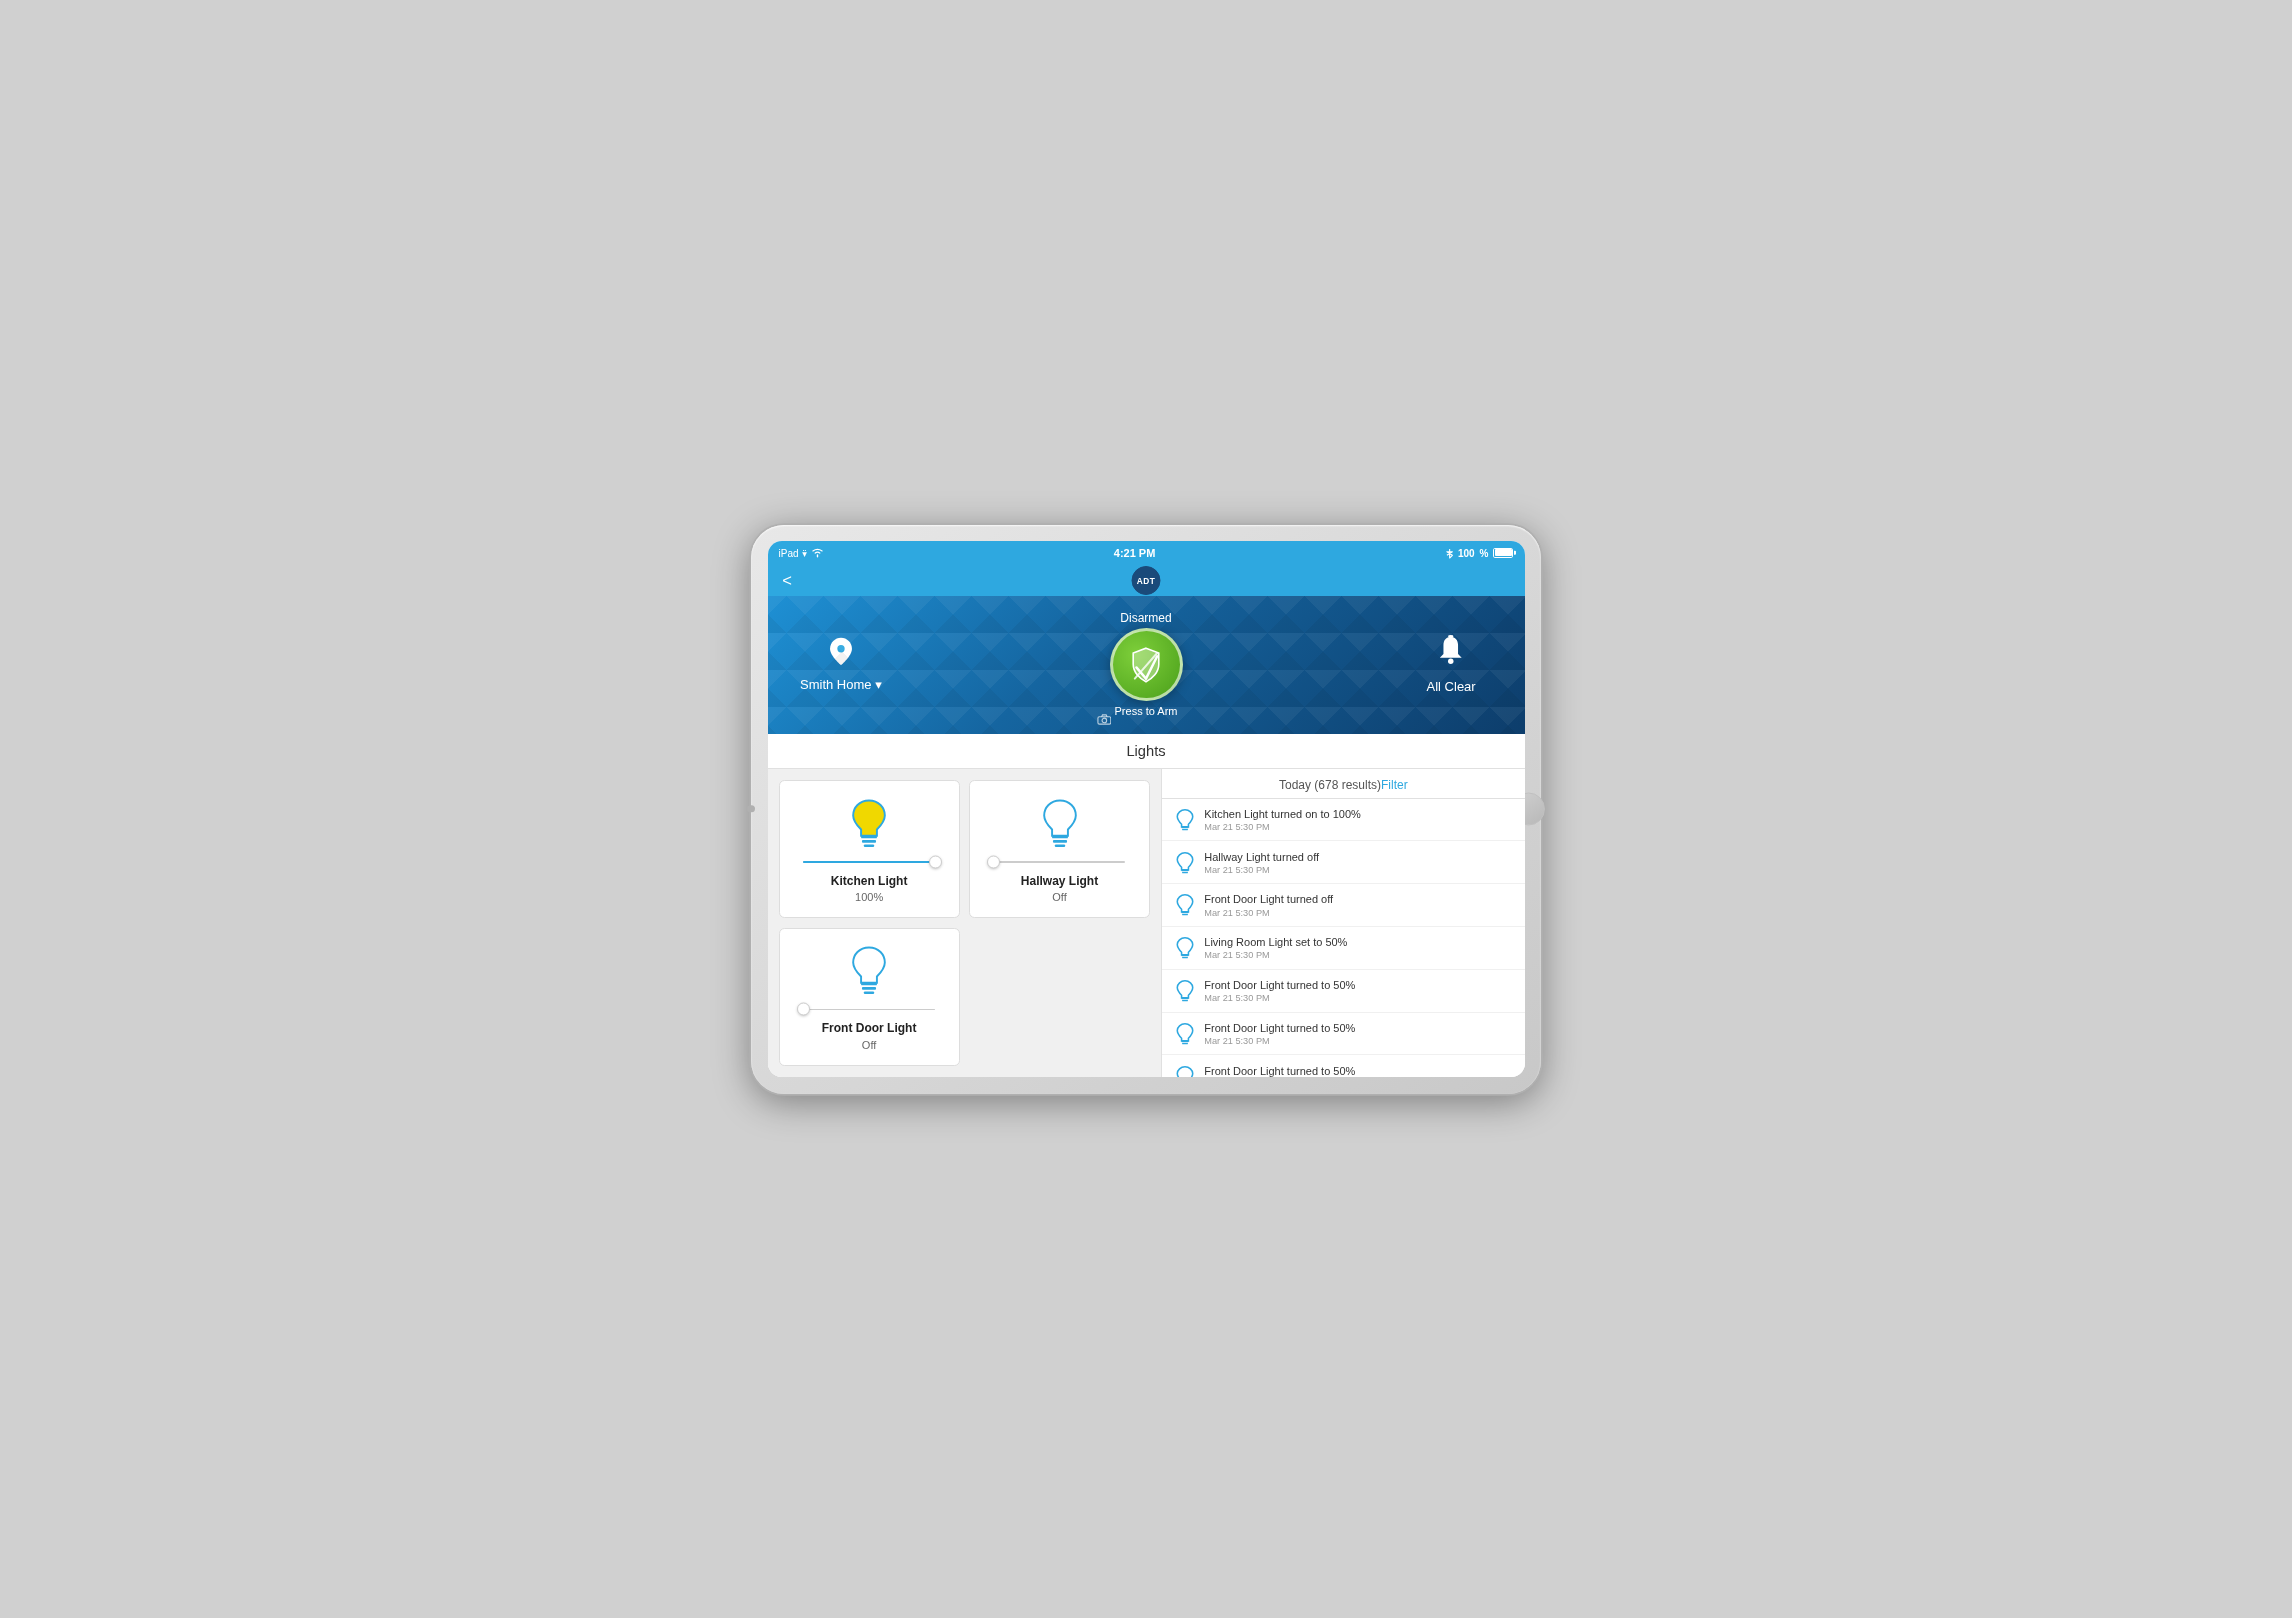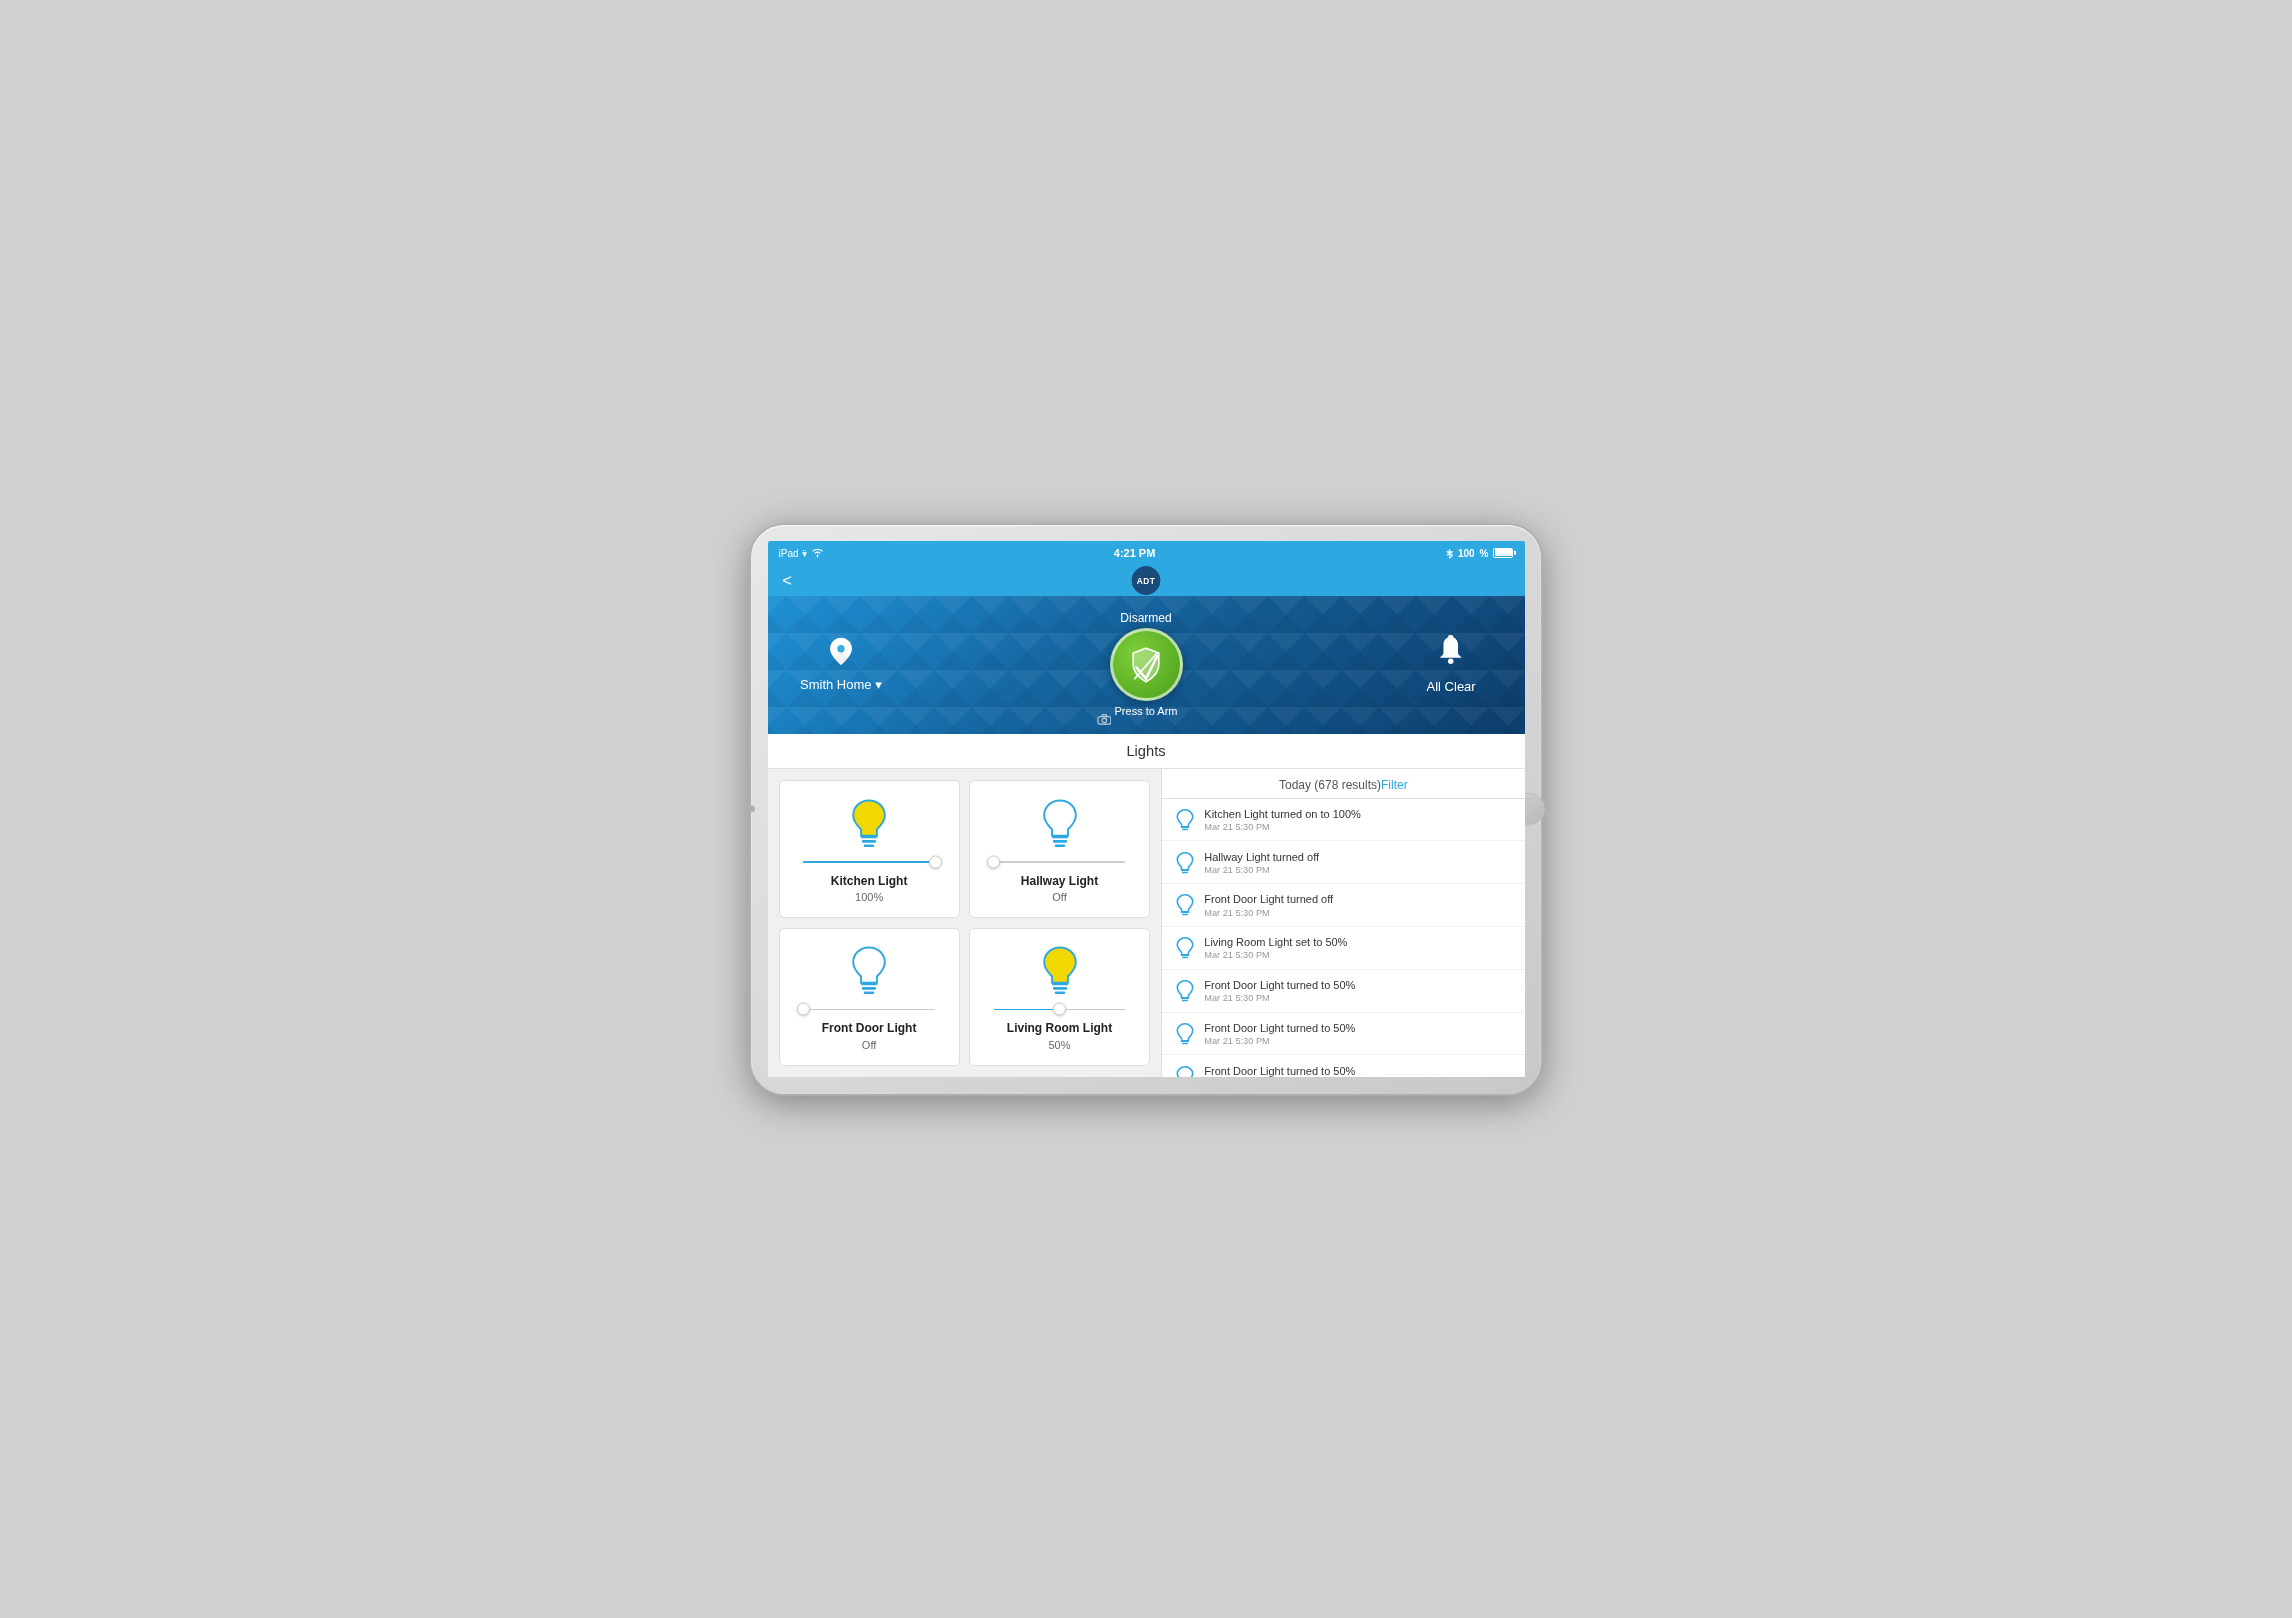--- a/index.html
+++ b/index.html
@@ -22,21 +22,21 @@
         0 0 0 1.8px #b0b0b0,
         0 7.3px 37px rgba(0,0,0,0.4),
         inset 0 0.9px 1.8px rgba(255,255,255,0.8);
       position: relative;
     }
 
     .ipad-screen {
       width: 100%;
       height: 100%;
       background: #fff;
-      border-radius: 2px;
+      border-radius: 14px;
       overflow: hidden;
       display: flex;
       flex-direction: column;
       position: relative;
     }
 
     
     .ipad-btn-left {
       position: absolute;
       left: -3.7px;
@@ -535,40 +535,20 @@
         </svg>
       </div>
       <div class="slider-container">
         <div class="slider-track">
           <div class="slider-fill" style="width:0%;"></div>
         </div>
         <div class="slider-thumb" style="left:calc(0% - 6.4px);"></div>
       </div>
       <span class="light-name">Front Door Light</span>
       <span class="light-status">Off</span>
-    </div>
-            <div class="light-card">
-      <div class="bulb-container">
-        <svg class="bulb-svg" viewBox="0 0 50 58">
-
-          <path d="M25 4 C14 4 7 12 7 21 C7 28 12 33 16 37 L16 44 L34 44 L34 37 C38 33 43 28 43 21 C43 12 36 4 25 4Z" fill="#f0d800" stroke="#2ea8e0" stroke-width="2.2"></path>
-
-          <rect x="16" y="44" width="18" height="3" rx="1" fill="#2ea8e0"></rect>
-          <rect x="17" y="49" width="16" height="3" rx="1" fill="#2ea8e0"></rect>
-          <rect x="19" y="54" width="12" height="3" rx="1.5" fill="#2ea8e0"></rect>
-        </svg>
-      </div>
-      <div class="slider-container">
-        <div class="slider-track">
-          <div class="slider-fill" style="width:50%;"></div>
-        </div>
-        <div class="slider-thumb" style="left:calc(50% - 6.4px);"></div>
-      </div>
-      <span class="light-name">Living Room Light</span>
-      <span class="light-status">50%</span>
     </div>
           </div>
 
         <div class="activity-feed">
           <div class="feed-header">
             <span class="feed-title">Today (678 results)</span>
             <span class="filter-btn">Filter</span>
           </div>
           <div class="feed-list" id="feed-list">
               <div class="feed-item">

